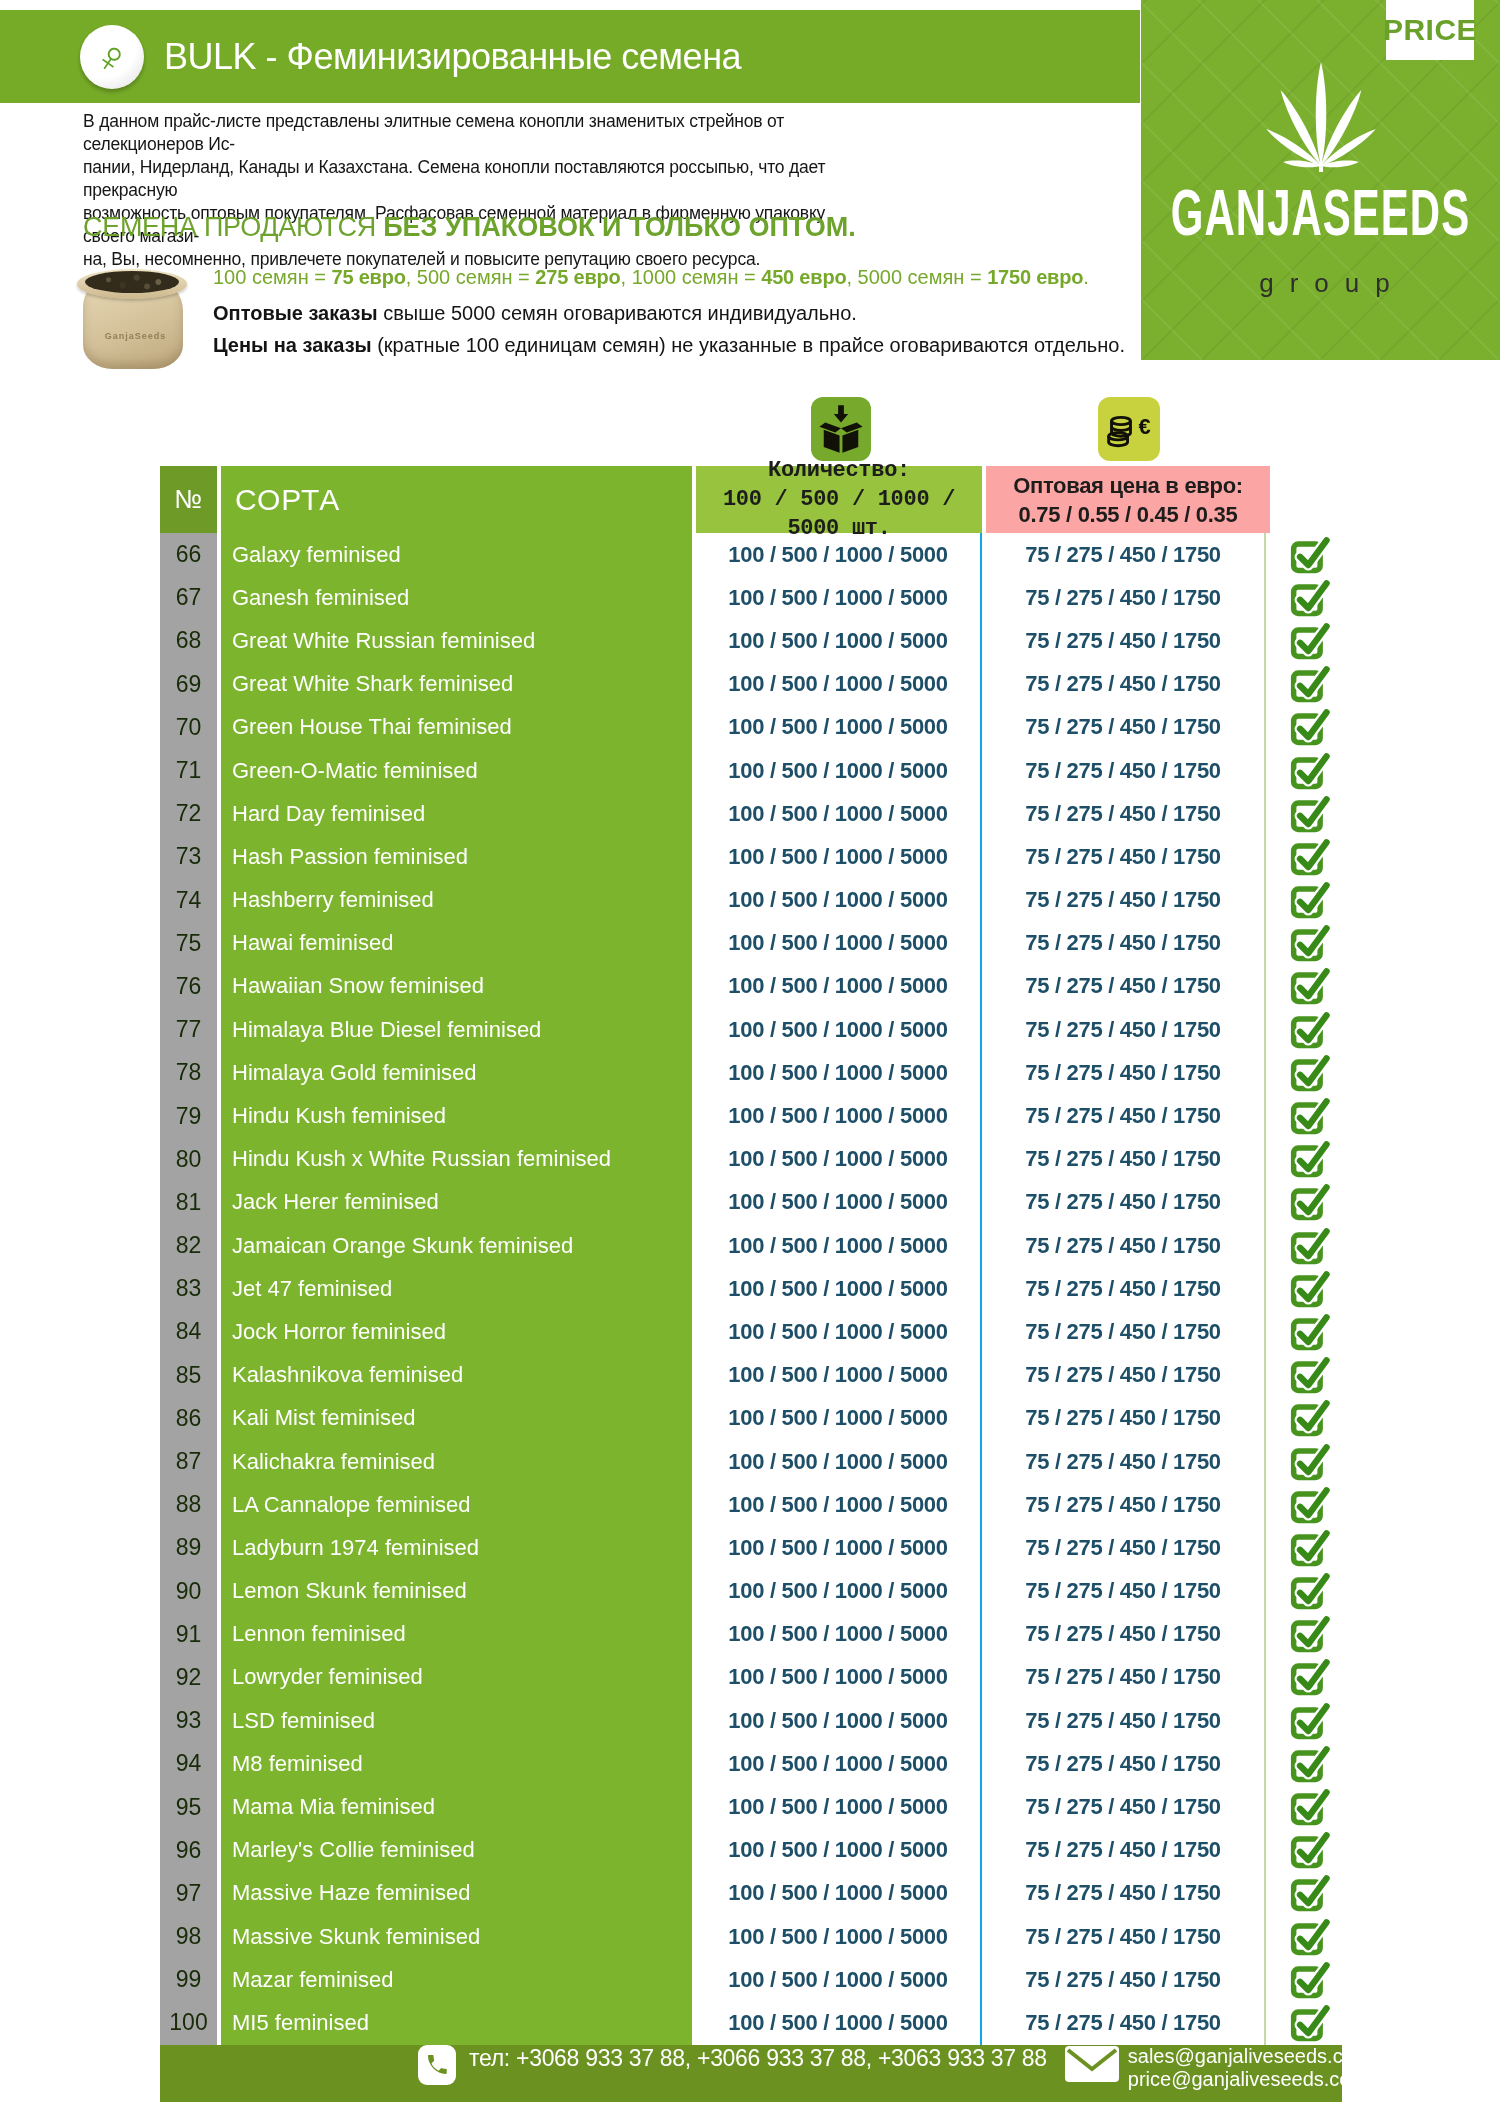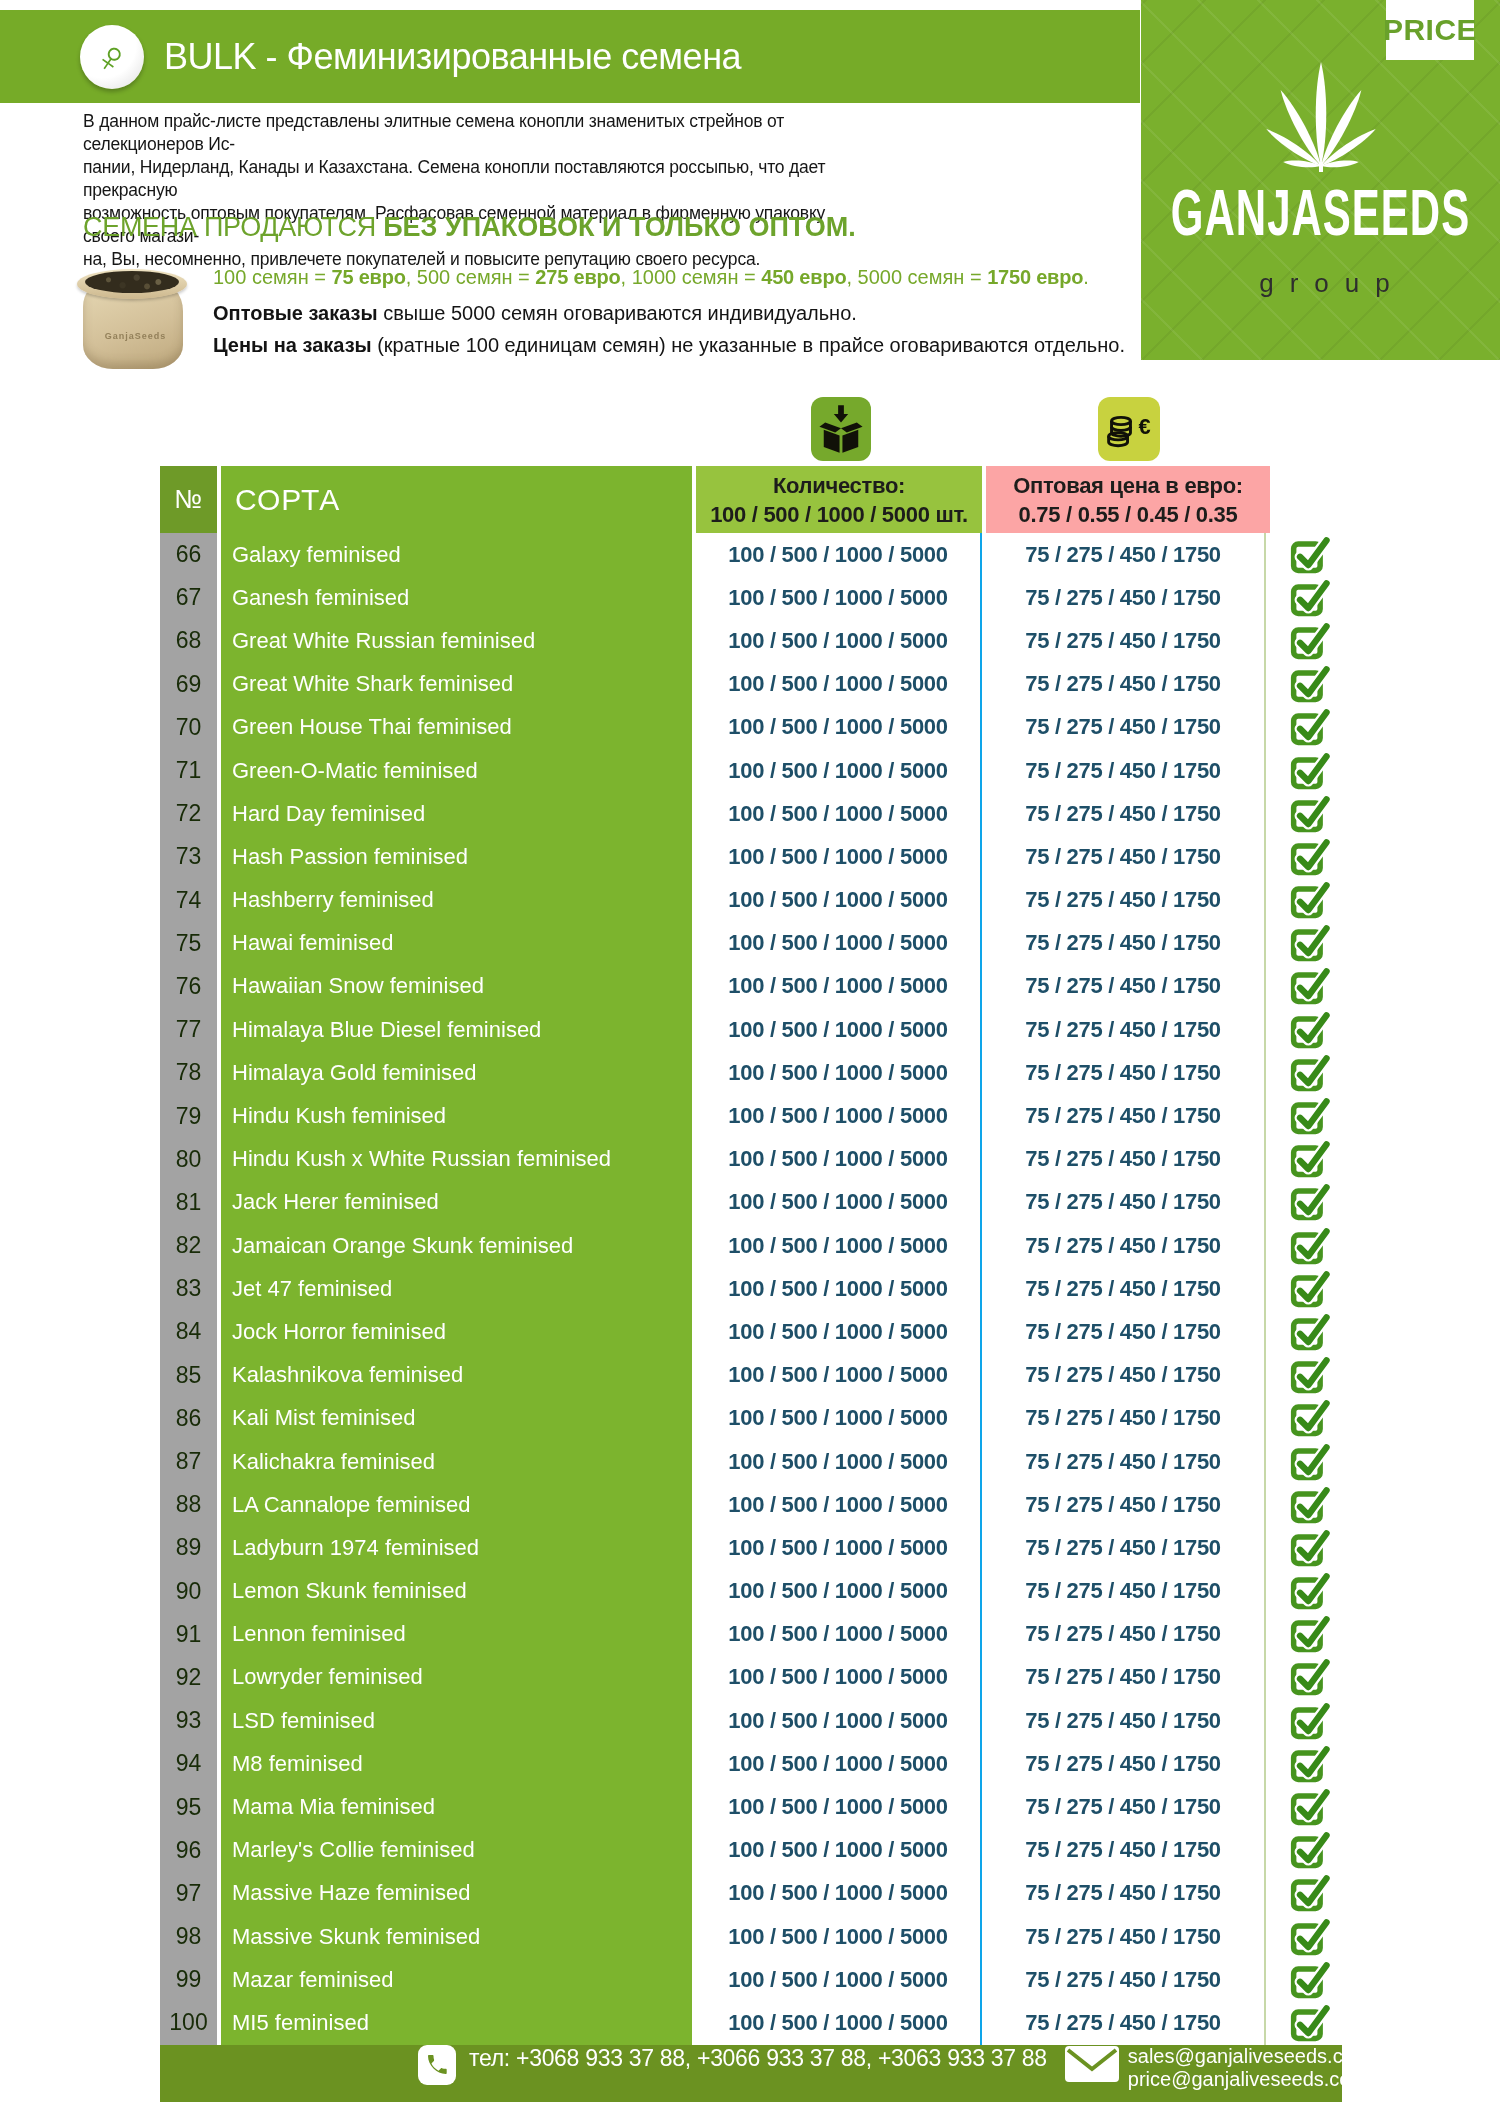--- a/index.html
+++ b/index.html
@@ -69,21 +69,21 @@
              display:flex; align-items:center; justify-content:center; }
   .icon-box { left:811px; background:#76a92c; }
   .icon-coins { left:1098px; width:62px; background:#c8d23f; }
 
   
   .thead-cell { position:absolute; top:466px; height:67px; }
   .h-num  { left:160px; width:57px;  background:#6e9a28; color:#fff; font-size:26px;
             display:flex; align-items:center; justify-content:center; }
   .h-name { left:221px; width:471px; background:#7cb42e; color:#fff; font-size:30px;
             display:flex; align-items:center; padding-left:14px; letter-spacing:1px; }
-  .h-qty  { left:696px; width:286px; background:#97c33e; }
+  .h-qty  { left:696px; width:286px; background:#97c33e;font-family:Liberation Mono, monospace; }
   .h-price{ left:986px; width:284px; background:#fca5a5; }
   .h-qty, .h-price { color:#1d1d1b; font-size:22px; font-weight:bold; text-align:center;
                      display:flex; flex-direction:column; justify-content:center; line-height:29px;
                      letter-spacing:-0.3px; }
 
   .tbody { position:absolute; left:160px; top:533px; width:1200px; }
   .trow { display:flex; height:43.2px; }
   .trow > div { display:flex; align-items:center; }
   .c-num  { width:57px; background:#a3a3a3; color:#182b08; font-size:23px; justify-content:center; }
   .c-gap  { width:4px; }

